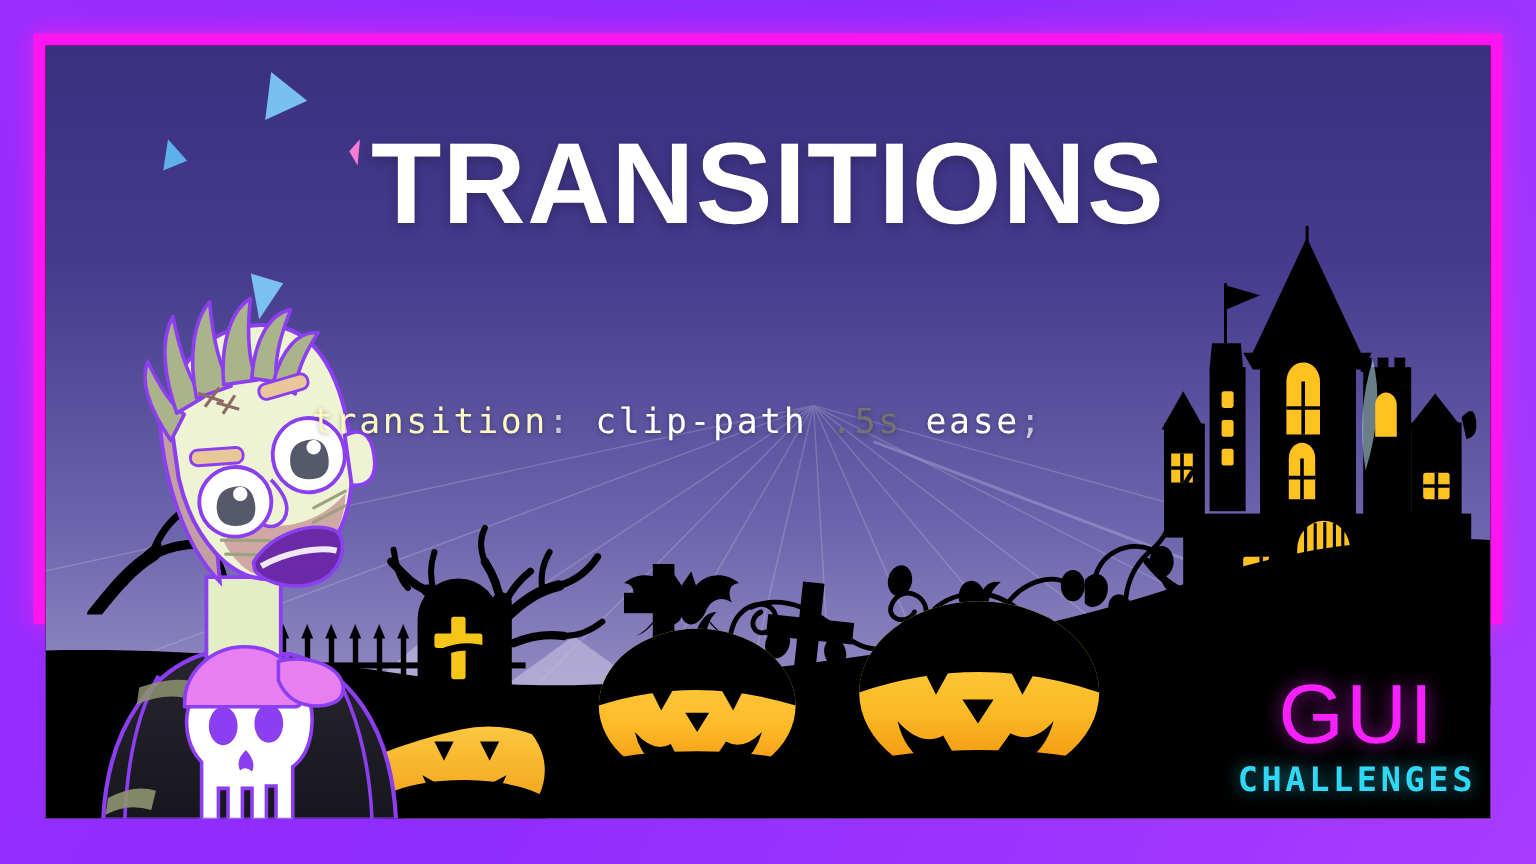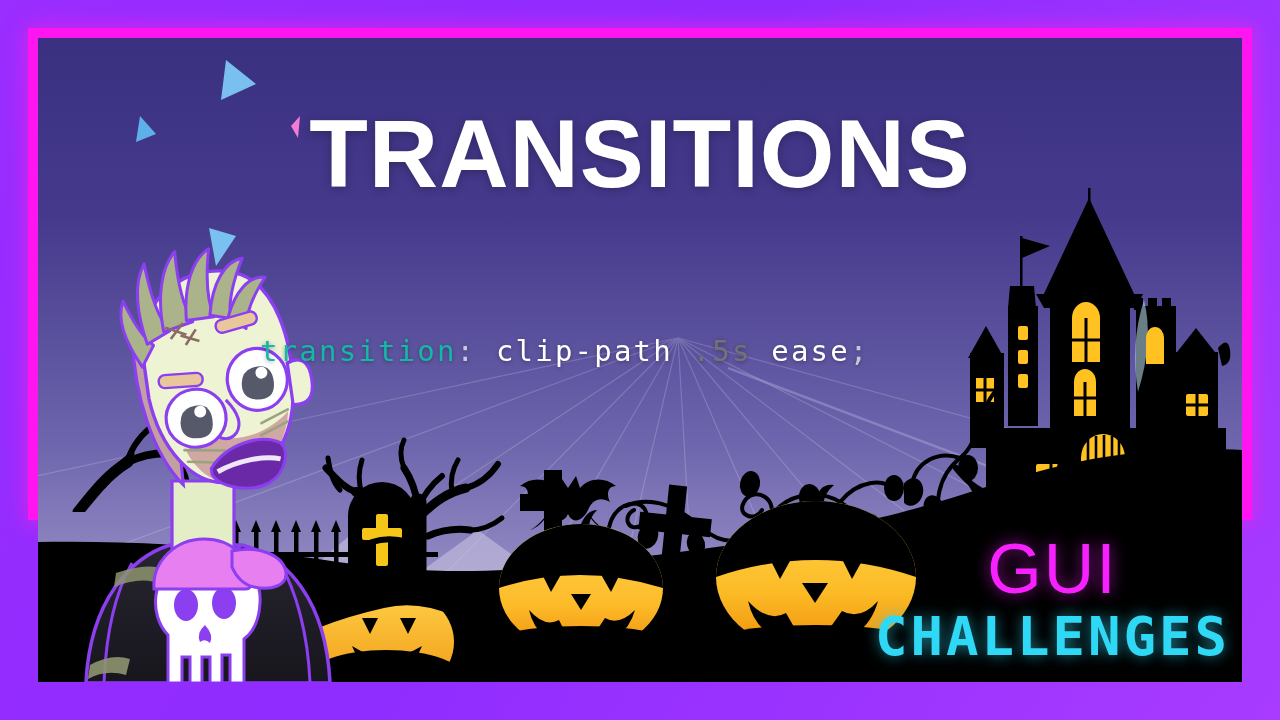--- a/index.html
+++ b/index.html
@@ -22,29 +22,29 @@
   .title{position:absolute;left:0;top:68px;width:100%;text-align:center;
     font-family:"Liberation Sans",sans-serif;font-weight:bold;font-size:96px;
     letter-spacing:1px;color:#ffffff;line-height:1;
     text-shadow:0 2px 10px rgba(0,0,0,.25);}
 
   
   .code{position:absolute;left:222px;top:296px;
     font-family:"DejaVu Sans Mono","Liberation Mono",monospace;
     font-size:29px;letter-spacing:2.2px;white-space:nowrap;
     text-shadow:0 1px 4px rgba(0,0,0,.35);}
-  .c-prop{color:#14b8a6;} .c-punc{color:#c9c6da;} .c-val{color:#ffffff;text-align:right;} .c-num{color:#737373;}
+  .c-prop{color:#fef9c3;} .c-punc{color:#c9c6da;} .c-val{color:#ffffff;text-align:right;} .c-num{color:#737373;}
 
   
   .logo{position:absolute;right:12px;bottom:18px;text-align:center;line-height:1;}
   .logo .gui{font-family:"Liberation Sans",sans-serif;font-weight:normal;font-size:70px;
     color:#f721ff;letter-spacing:2px;display:block;
     text-shadow:0 0 16px rgba(247,33,255,.65);}
   .logo .ch{font-family:"DejaVu Sans Mono","Liberation Mono",monospace;font-weight:bold;
-    font-size:54px;color:#2fd8f5;letter-spacing:3px;display:block;margin-top:6px;
+    font-size:28px;color:#2fd8f5;letter-spacing:3px;display:block;margin-top:6px;
     text-shadow:0 0 14px rgba(47,216,245,.6);}
 
   svg{display:block;}
   .abs{position:absolute;}
 </style>
 </head>
 <body>
 
 <div id="stage">
   <div id="frame">

